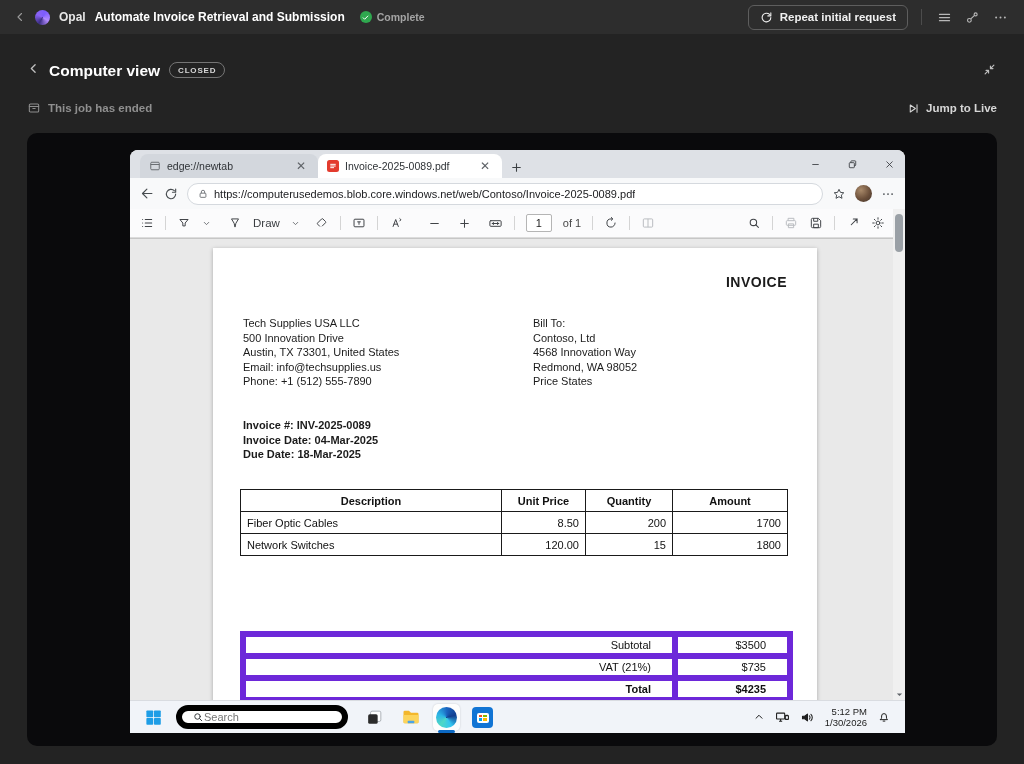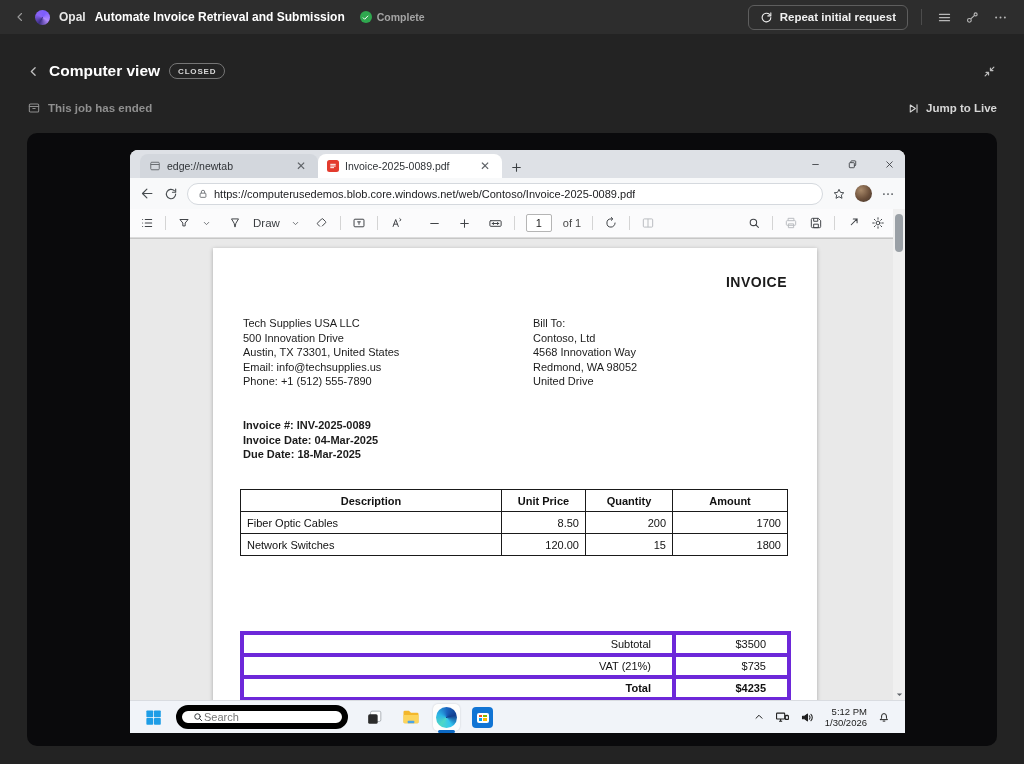--- a/index.html
+++ b/index.html
@@ -18,21 +18,21 @@
   .status-wrap { display:flex; align-items:center; gap:5px; margin-left:6px; }
   .check-dot { width:12px; height:12px; border-radius:50%; background:#2fa84f; display:flex; align-items:center; justify-content:center; }
   .status-txt { color:#a4a4a4; font-size:10.5px; font-weight:600; }
   .tb-spacer { flex:1; }
   .repeat-btn { display:flex; align-items:center; gap:7px; border:1px solid #5e5e5e; border-radius:6px;
                 padding:5px 11px; color:#f0f0f0; font-size:11.5px; font-weight:600; background:#2d2d2d; cursor:pointer; }
   .tb-div { width:1px; height:16px; background:#4c4c4c; margin:0 4px; }
   .tb-icon { color:#b8b8b8; padding:2px; }
 
   
-  .cv-row { position:absolute; left:27px; top:62px; width:970px; display:flex; align-items:center; gap:9px; }
+  .cv-row { position:absolute; left:27px; top:62px; width:970px; display:flex; align-items:flex-start; gap:9px; }
   .cv-chev { color:#c0c0c0; }
   .cv-title { color:#ffffff; font-size:15.5px; font-weight:700; }
   .closed-badge { border:1px solid #757575; color:#d8d8d8; font-size:8px; font-weight:700;
                   letter-spacing:.8px; border-radius:10px; padding:3px 8px 2px; }
   .cv-spacer { flex:1; }
   .collapse-ic { color:#bdbdbd; }
 
   .status-row { position:absolute; left:27px; top:101px; width:970px; display:flex; align-items:center; gap:7px;text-align:center; }
   .job-ic { color:#8e8e8e; }
   .job-txt { color:#8f8f8f; font-size:11.5px; font-weight:600; }
@@ -93,21 +93,21 @@
   table.items { position:absolute; left:27px; top:241px; width:547px; border-collapse:collapse; table-layout:fixed;
                 font-size:11px; color:#111; }
   table.items th, table.items td { border:1px solid #1a1a1a; height:22px; padding:0 6px; }
   table.items th { font-weight:700; text-align:center; }
   .c-desc { text-align:left; }
   .c-num  { text-align:right; }
   .c-qty  { text-align:right; }
 
   table.totals { position:absolute; left:27px; top:383px; width:547px; border-collapse:collapse; table-layout:fixed;
                  font-size:11px; color:#111; }
-  table.totals td { border:4px solid #6d28d9; height:22px; padding:0 21px; text-align:right; }
+  table.totals td { border:6px solid #6d28d9; height:22px; padding:0 21px; text-align:right; }
   tr.total-row td { font-weight:700; }
 
   .scrollbar { position:absolute; right:0; top:59px; width:12px; height:491px; background:#f0f0f0; }
   .sb-thumb { position:absolute; left:2px; top:5px; width:8px; height:38px; background:#9aa0a6; border-radius:4px; }
   .sb-down { position:absolute; left:0; bottom:1px; width:12px; color:#5f6368; display:flex; justify-content:center; }
 
   
   .taskbar { position:absolute; left:0; bottom:0; width:775px; height:33px; background:#f1f4f9;
              border-top:1px solid #d9dce1; display:flex; align-items:center; padding:0 10px; gap:9px; }
   .tk-btn { width:27px; height:27px; border-radius:5px; display:flex; align-items:center; justify-content:center; cursor:pointer; position:relative; flex:none; }
@@ -417,21 +417,21 @@
             <div>Austin, TX 73301, United States</div>
             <div>Email: info@techsupplies.us</div>
             <div>Phone: +1 (512) 555-7890</div>
           </div>
 
           <div class="addr bill">
             <div>Bill To:</div>
             <div>Contoso, Ltd</div>
             <div>4568 Innovation Way</div>
             <div>Redmond, WA 98052</div>
-            <div>United Drive</div>
+            <div>Price States</div>
           </div>
 
           <div class="meta">
             <div>Invoice #: INV-2025-0089</div>
             <div>Invoice Date: 04-Mar-2025</div>
             <div>Due Date: 18-Mar-2025</div>
           </div>
 
           <table class="items">
             <colgroup>

